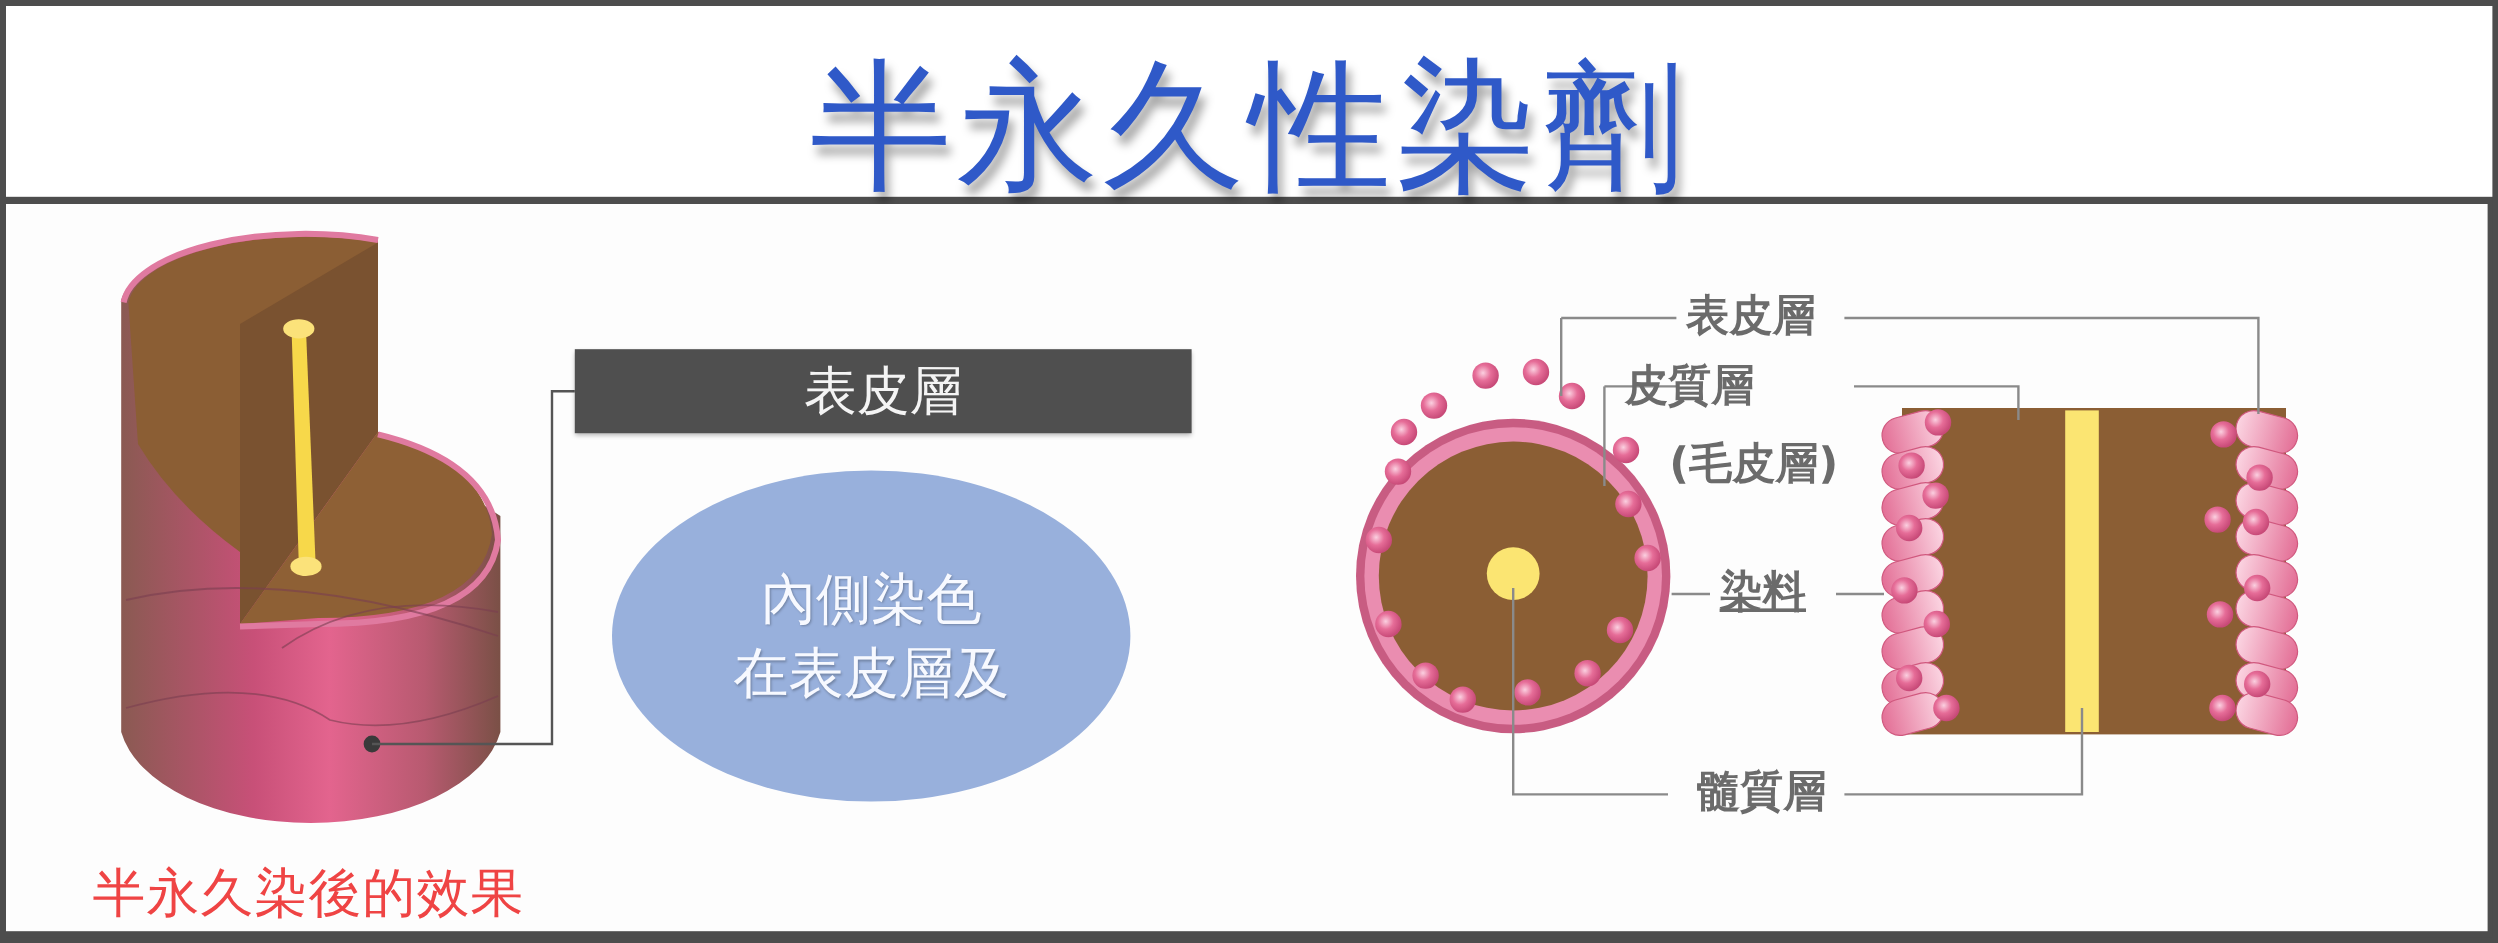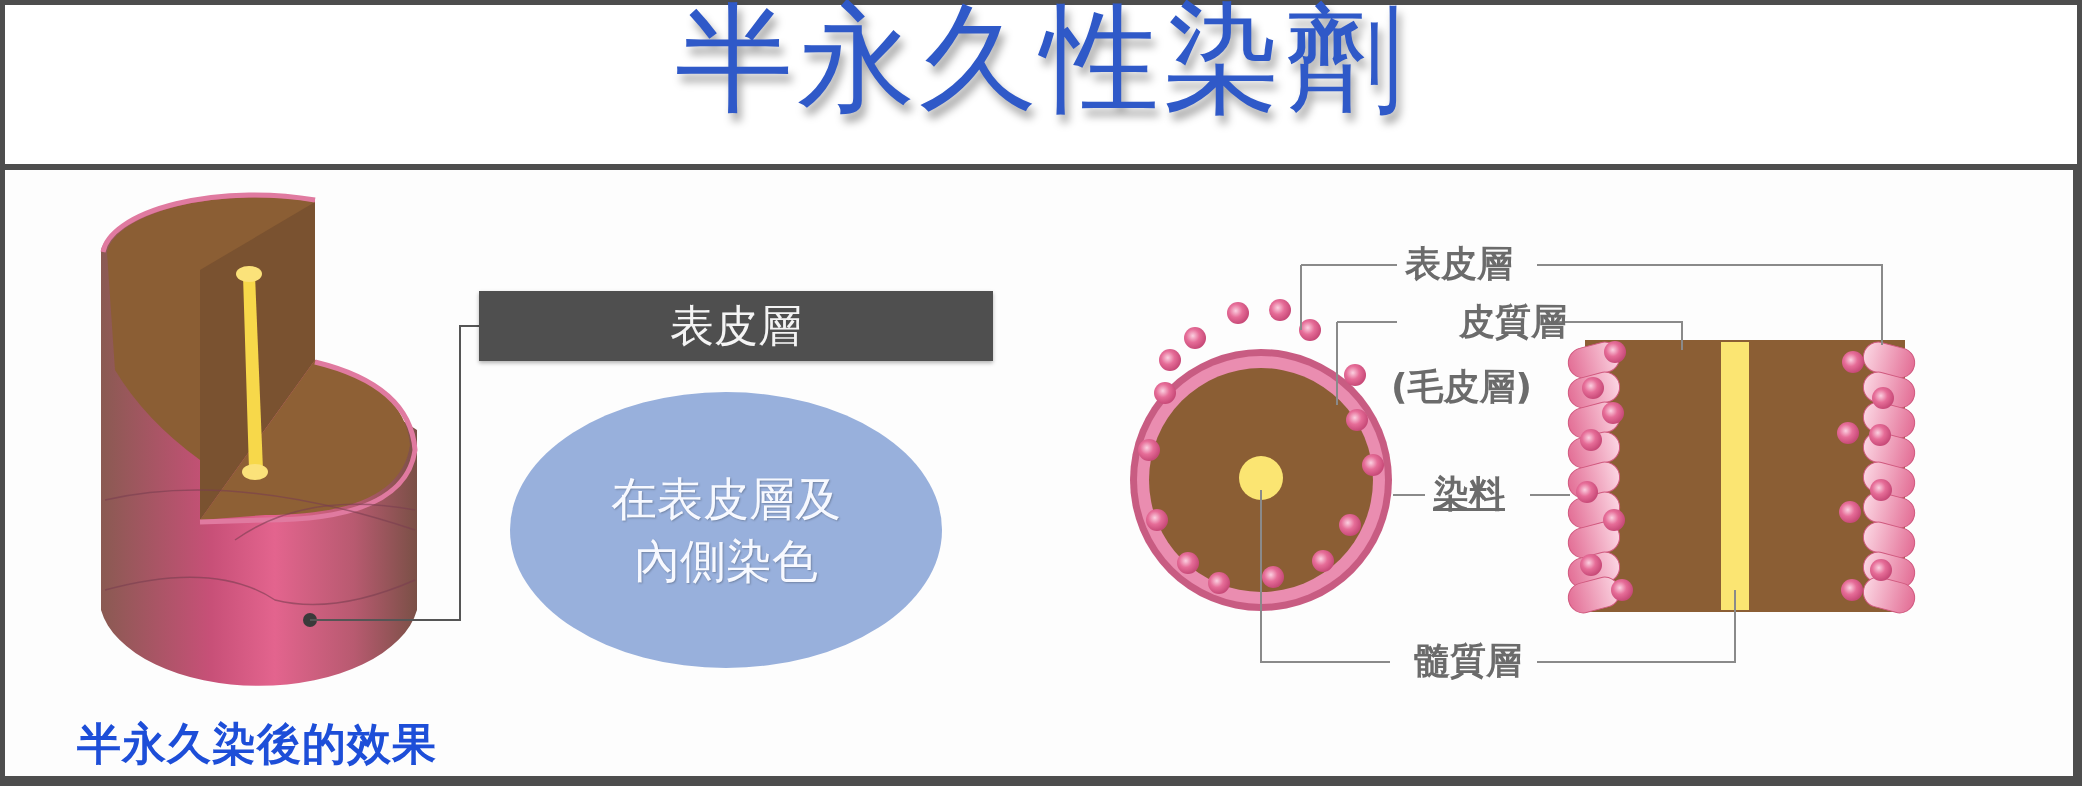--- a/index.html
+++ b/index.html
@@ -1,25 +1,25 @@
 <!DOCTYPE html>
 <html><head>
 <meta charset="utf-8">
 <style>
   html,body{margin:0;padding:0;}
   body{width:2082px;height:786px;background:#4d4d4d;position:relative;overflow:hidden;font-family:"DejaVu Sans","Liberation Sans",sans-serif;}
   .frame{position:absolute;left:5px;top:5px;width:2072px;height:776px;background:#4d4d4d;}
-  .title-panel{position:absolute;left:0;top:0;width:2072px;height:159px;background:#ffffff;display:flex;align-items:flex-start;justify-content:center;}
+  .title-panel{position:absolute;left:0;top:0;width:2072px;height:159px;background:#ffffff;display:flex;align-items:flex-end;justify-content:center;}
   .title{font-size:118px;color:#2f59c8;letter-spacing:4px;text-shadow:4px 8px 8px rgba(0,0,0,0.35);line-height:1;margin-top:-6px;}
   .content-panel{position:absolute;left:0;top:165px;width:2068px;height:606px;background:#fdfdfd;}
   svg{position:absolute;left:0;top:0;}
   .lbl{position:absolute;color:#6b6b6b;font-size:36px;font-weight:bold;line-height:1;white-space:nowrap;}
   .dark-bar{position:absolute;left:474px;top:121px;width:514px;height:70px;background:#4f4f4f;color:#f4f4f4;font-size:44px;display:flex;align-items:center;justify-content:center;box-shadow:0 2px 4px rgba(0,0,0,0.3);}
   .ellipse{position:absolute;left:505px;top:222px;width:432px;height:276px;border-radius:50%;background:#98b0dc;filter:blur(0.6px);display:flex;flex-direction:column;align-items:center;justify-content:center;color:#f7f9ff;font-size:46px;line-height:1.35;text-shadow:1px 1px 2px rgba(0,0,0,0.25);}
-  .caption{position:absolute;left:72px;top:545px;font-size:44px;color:#1d4ed8;font-weight:bold;letter-spacing:1px;}
+  .caption{position:absolute;left:72px;top:545px;font-size:44px;color:#ef4444;font-weight:normal;letter-spacing:1px;}
 </style>
 </head>
 <body>
 
 <div class="frame">
   <div class="title-panel">
     <div class="title">半永久性染劑</div>
   </div>
 
   <div class="content-panel">
@@ -151,24 +151,24 @@
         <polyline points="1540,152 1677,152 1677,180"></polyline>
         <polyline points="1388,325 1420,325"></polyline>
         <polyline points="1525,325 1565,325"></polyline>
         <polyline points="1256,320 1256,492 1385,492"></polyline>
         <polyline points="1532,492 1730,492 1730,420"></polyline>
       </g>
     </svg>
 
     <div class="dark-bar">表皮層</div>
     <div class="ellipse">
+      <span>內側染色</span>
       <span>在表皮層及</span>
-      <span>內側染色</span>
     </div>
     <div class="caption">半永久染後的效果</div>
 
     <div class="lbl" style="left:1400px;top:76px;">表皮層</div>
-    <div class="lbl" style="left:1454px;top:134px;">皮質層</div>
+    <div class="lbl" style="left:1349px;top:134px;">皮質層</div>
     <div class="lbl" style="left:1386px;top:183px;margin-top:16px;">(毛皮層)</div>
     <div class="lbl" style="left:1428px;top:306px;text-decoration:underline;">染料</div>
     <div class="lbl" style="left:1392px;top:473px;margin-left:17px;">髓質層</div>
   </div>
 </div>
 
 </body></html>

